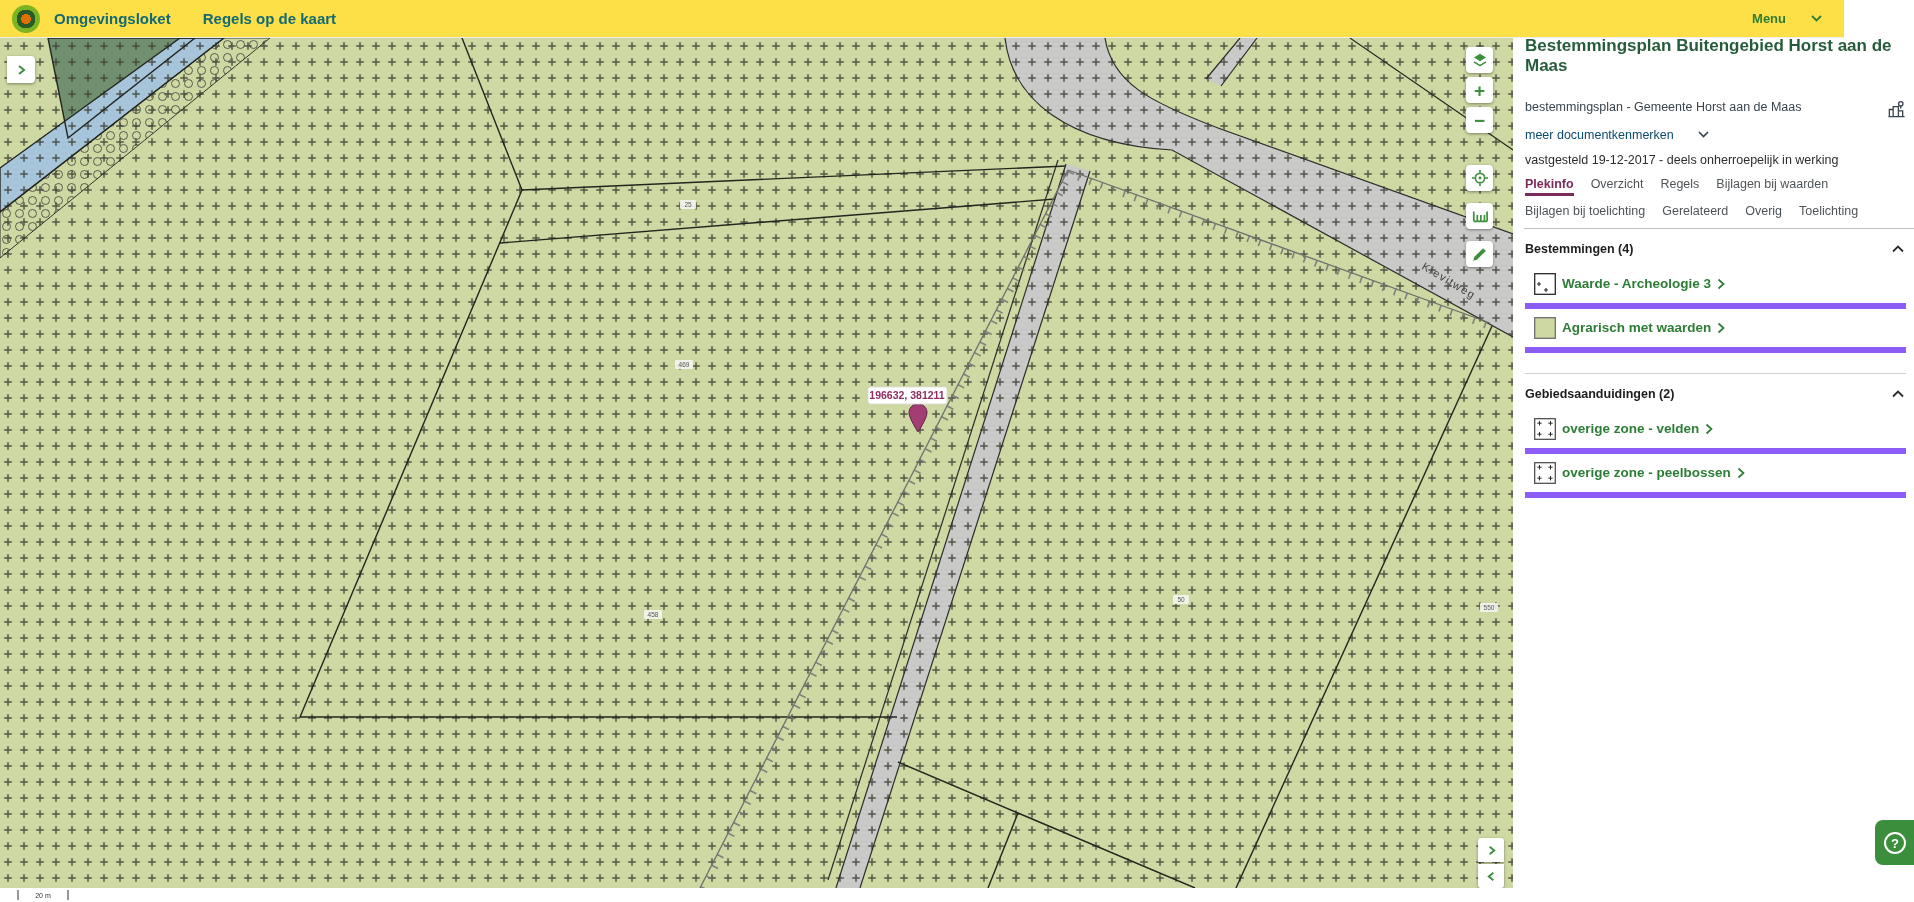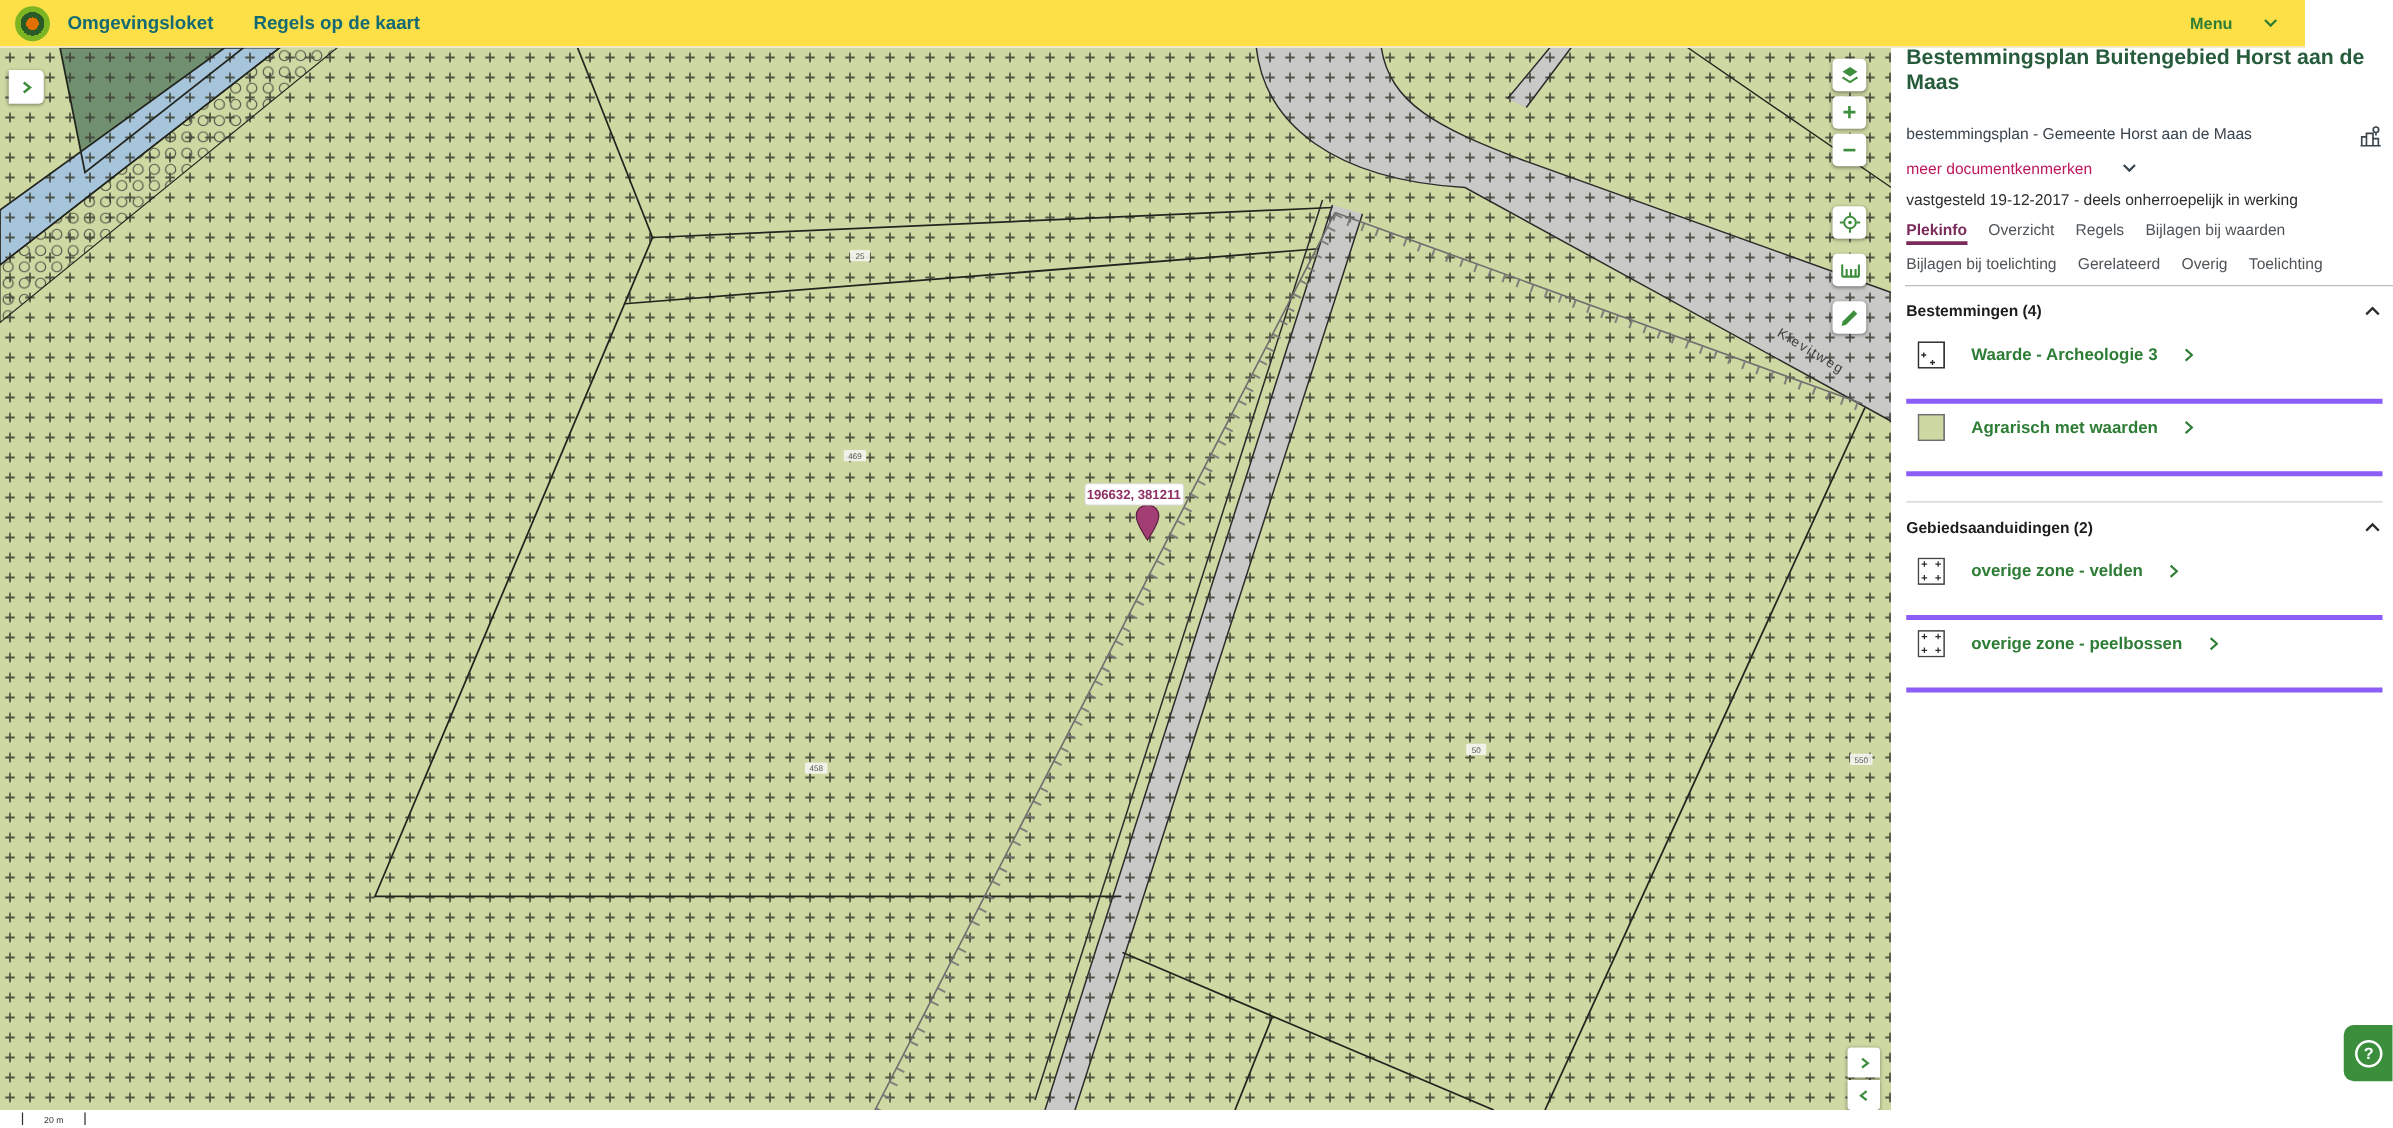--- a/index.html
+++ b/index.html
@@ -32,32 +32,32 @@
 
   
   .scalestrip { position:absolute; top:888px; left:0; width:1513px; height:14px; background:#fff; z-index:5; }
 
   
   .panel { position:absolute; top:24px; left:1513px; width:401px; height:864px; background:#fff;
     padding:12px 8px 0 12px; z-index:10; }
   .panel h1 { color:#265c3c; font-size:17px; font-weight:700; line-height:1.2; }
   .subrow { margin-top:23px; display:flex; justify-content:space-between; align-items:flex-start;
     color:#39444d; font-size:12.5px; }
-  .morerow { margin-top:9px; display:flex; align-items:center; gap:24px; color:#be185d;
+  .morerow { margin-top:9px; display:flex; align-items:center; gap:24px; color:#0c4a6e;
     font-size:12.5px; cursor:pointer; width:max-content; }
   .statusline { margin-top:11px; color:#2d2d2d; font-size:12.5px; }
   .tabs { margin:10px -12px 0 0; display:flex; flex-wrap:wrap; column-gap:17px; row-gap:8px;
     padding-bottom:10px; border-bottom:1px solid #bdbdbd; margin-left:-1px; padding-left:1px; }
   .tab { font-size:12.5px; color:#4f5458; cursor:pointer; white-space:nowrap; }
   .tab.active { color:#7a2b5b; font-weight:700; border-bottom:3px solid #7a2b5b; padding-bottom:2px; }
 
   .sechead { display:flex; justify-content:space-between; align-items:center; padding:13px 2px 9px 0; }
   .sechead b { font-size:12.5px; color:#1d1d1d; }
   .secdiv { border:none; border-top:1px solid #cfcfcf; margin:20px 0 0 0; }
-  .item { display:flex; align-items:center; gap:21px; padding:8px 0 24px 9px; border-bottom:4px solid #8b5cf6; cursor:pointer; }
+  .item { display:flex; align-items:center; gap:6px; padding:8px 0 8px 9px; border-bottom:6px solid #8b5cf6; cursor:pointer; }
   .swatch { width:22px; height:22px; flex:0 0 auto; }
   .ilink { color:#2e7d36; font-size:13.5px; font-weight:700; text-decoration:none; }
 
   
   .help { position:absolute; top:820px; right:0; width:39px; height:45px; background:#3a8e3c;
     border:none; border-radius:8px 0 0 8px; display:flex; align-items:center; justify-content:center;
     cursor:pointer; z-index:40; }
 </style>
 </head>
 <body>

